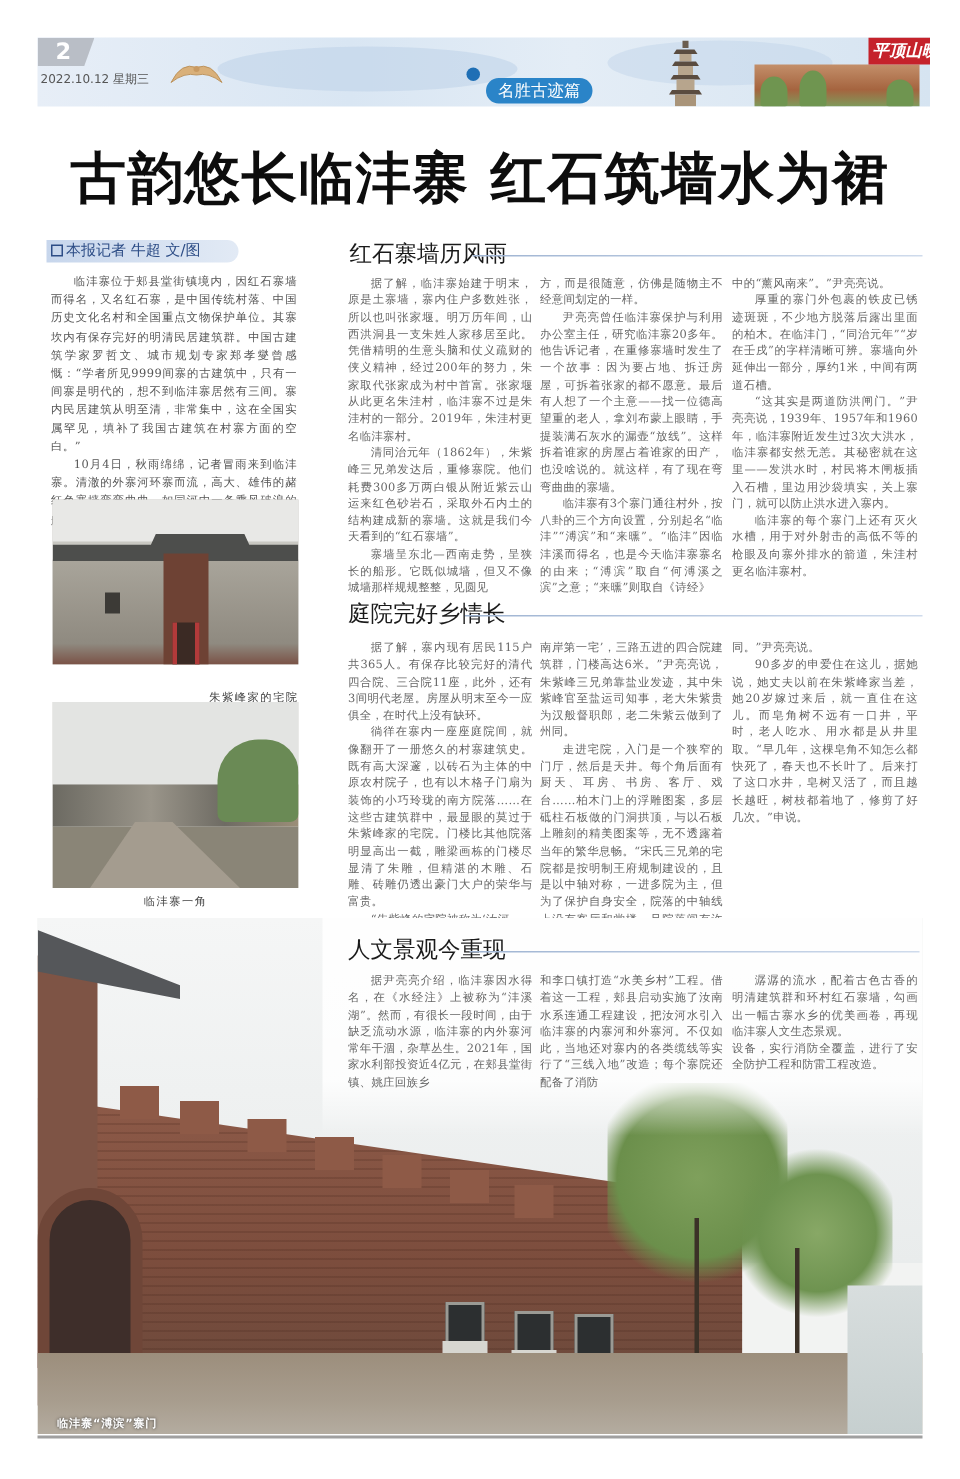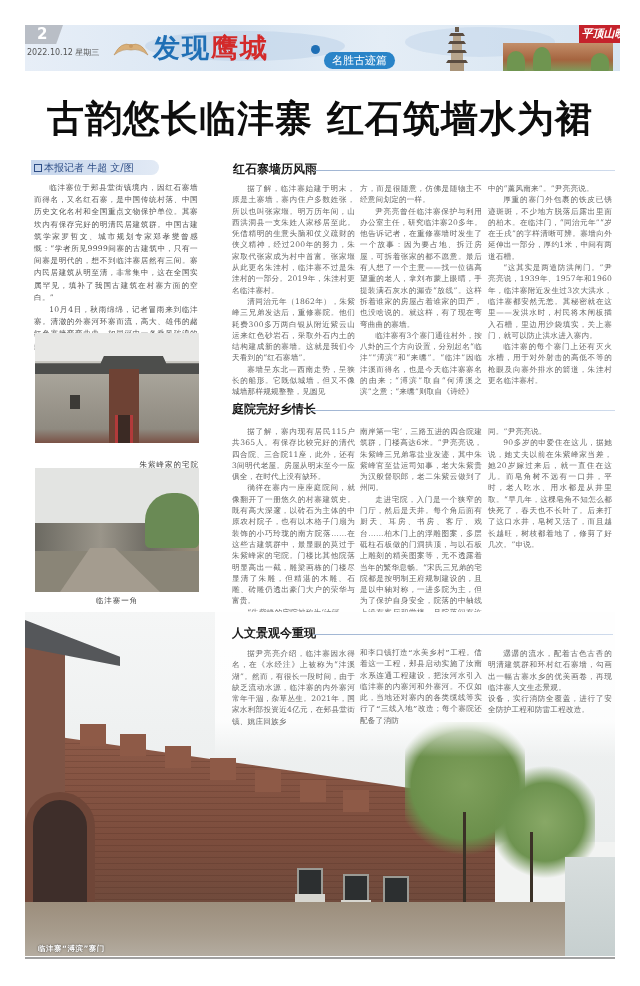--- a/index.html
+++ b/index.html
@@ -69,21 +69,21 @@
 
   .photo-village { left: 35px; top: 468px; width: 164px; height: 124px; background: #d9d9d6; }
   .photo-village .sky { position: absolute; left: 0; top: 0; width: 100%; height: 55px; background: #e3e4e2; }
   .photo-village .trees { position: absolute; left: 110px; top: 25px; width: 54px; height: 55px; background: #6a8a55; border-radius: 50% 40% 10% 10%; }
   .photo-village .roofs { position: absolute; left: 0; top: 55px; width: 100%; height: 28px; background: linear-gradient(90deg, #6c6a62 0%, #9a958a 40%, #6e6b63 70%, #9b8e78 100%); }
   .photo-village .road { position: absolute; left: 25px; top: 80px; width: 100px; height: 44px; background: #a49c8f; clip-path: polygon(30% 0, 55% 0, 100% 100%, 0 100%); }
   .photo-village .ground { position: absolute; left: 0; top: 83px; width: 100%; height: 41px; background: #8a8577; z-index: -0; }
   .caption-2 { position: absolute; left: 35px; top: 596px; width: 164px; text-align: center; font-size: 7.5px; color: #444; letter-spacing: 1px; }
 
   
-  .sec-head { position: absolute; font-family: "DejaVu Sans", sans-serif; font-weight: bold; font-size: 12px; color: #1a1a1a; white-space: nowrap; line-height: 14px; }
+  .sec-head { position: absolute; font-family: "DejaVu Sans", sans-serif; font-weight: normal; font-size: 15px; color: #1a1a1a; white-space: nowrap; line-height: 14px; }
   .sec-line { position: absolute; height: 1px; background: linear-gradient(90deg, #9fb4d2 0%, #cfdbec 100%); }
 
   .col-text {
     position: absolute; font-size: 7.6px; line-height: 11.3px; color: #666; text-align: justify; letter-spacing: 0.2px;
   }
   .col-text p { text-indent: 2em; }
 
   
   .wall-photo { position: absolute; left: 25px; top: 612px; width: 590px; height: 344px; overflow: hidden; background: #f2f3f2; }
   .wall-photo .sky { position: absolute; left: 0; top: 0; width: 100%; height: 230px; background: linear-gradient(180deg, #f5f6f6 0%, #e9ecec 100%); }
@@ -113,23 +113,20 @@
   <div class="hill1"></div>
   <div class="hill2"></div>
   <div class="page-num-box"></div>
   <span class="page-num">2</span>
   <span class="mast-date">2022.10.12 星期三</span>
   <span class="mast-staff">编辑 张满   校对 祝家阳</span>
   <svg class="eagle-icon" viewBox="0 0 36 18">
     <path d="M1 16 Q8 2 18 6 Q28 2 35 16 Q26 9 18 11 Q10 9 1 16 Z" fill="#d9b07a" stroke="#b98d55" stroke-width="0.6"></path>
     <circle cx="18" cy="7" r="2" fill="#c99a62"></circle>
   </svg>
-  <div class="mast-title">
-    <span class="blue">发现</span><span class="red">鹰城</span>
-  </div>
   <div class="mast-dot"></div>
   <div class="section-pill">名胜古迹篇</div>
   <svg class="pagoda" viewBox="0 0 24 44">
     <rect x="10" y="0" width="4" height="5" fill="#6b5d4e"></rect>
     <polygon points="6,6 18,6 20,9 4,9" fill="#5a4c40"></polygon>
     <rect x="8" y="9" width="8" height="5" fill="#b7a58d"></rect>
     <polygon points="5,14 19,14 21,17 3,17" fill="#5a4c40"></polygon>
     <rect x="7" y="17" width="10" height="6" fill="#b7a58d"></rect>
     <polygon points="4,23 20,23 22,26 2,26" fill="#5a4c40"></polygon>
     <rect x="6" y="26" width="12" height="7" fill="#b7a58d"></rect>
@@ -235,21 +232,21 @@
   <div class="river"></div>
   <div class="textfade"></div>
 </div>
 
 <div class="sec-head" style="left:232px; top:626px;">人文景观今重现</div>
 <div class="sec-line" style="left:313px; top:634px; width:300px;"></div>
 
 <div class="col-text" style="left:232px; top:648px; width:123px;">
   <p>据尹亮亮介绍，临沣寨因水得名，在《水经注》上被称为“沣溪湖”。然而，有很长一段时间，由于缺乏流动水源，临沣寨的内外寨河常年干涸，杂草丛生。2021年，国家水利部投资近4亿元，在郏县堂街镇、姚庄回族乡</p>
 </div>
-<div class="col-text" style="left:360px; top:648px; width:122px;font-family:Liberation Mono, monospace;">
+<div class="col-text" style="left:360px; top:648px; width:122px;">
   <p style="text-indent:0">和李口镇打造“水美乡村”工程。借着这一工程，郏县启动实施了汝南水系连通工程建设，把汝河水引入临沣寨的内寨河和外寨河。不仅如此，当地还对寨内的各类缆线等实行了“三线入地”改造；每个寨院还配备了消防</p>
 </div>
 <div class="col-text" style="left:488px; top:648px; width:124px;">
   <p>潺潺的流水，配着古色古香的明清建筑群和环村红石寨墙，勾画出一幅古寨水乡的优美画卷，再现临沣寨人文生态景观。</p>
   <p style="text-indent:0">设备，实行消防全覆盖，进行了安全防护工程和防雷工程改造。</p>
 </div>
 
 <div class="caption-3">临沣寨“溥滨”寨门</div>
 <div class="bottom-rule"></div>
 

